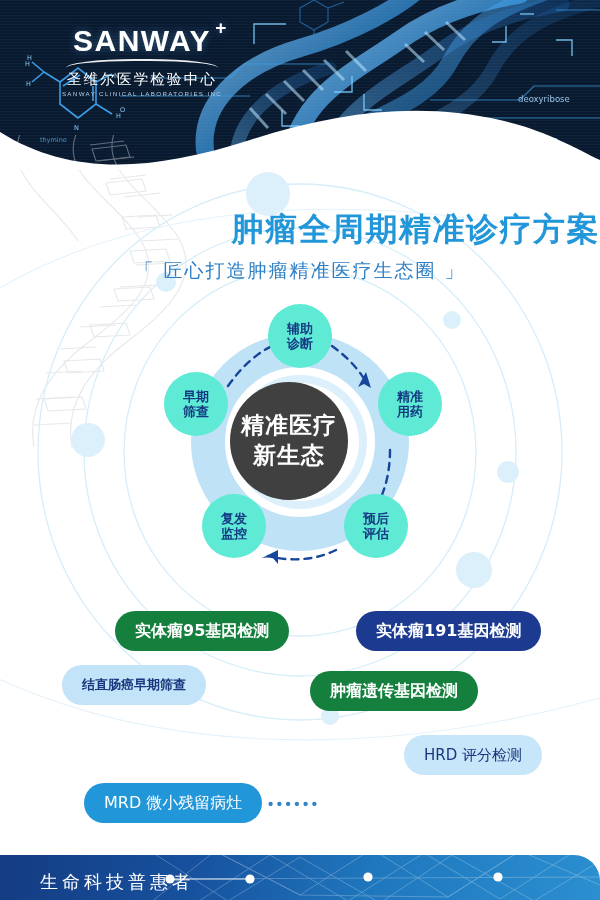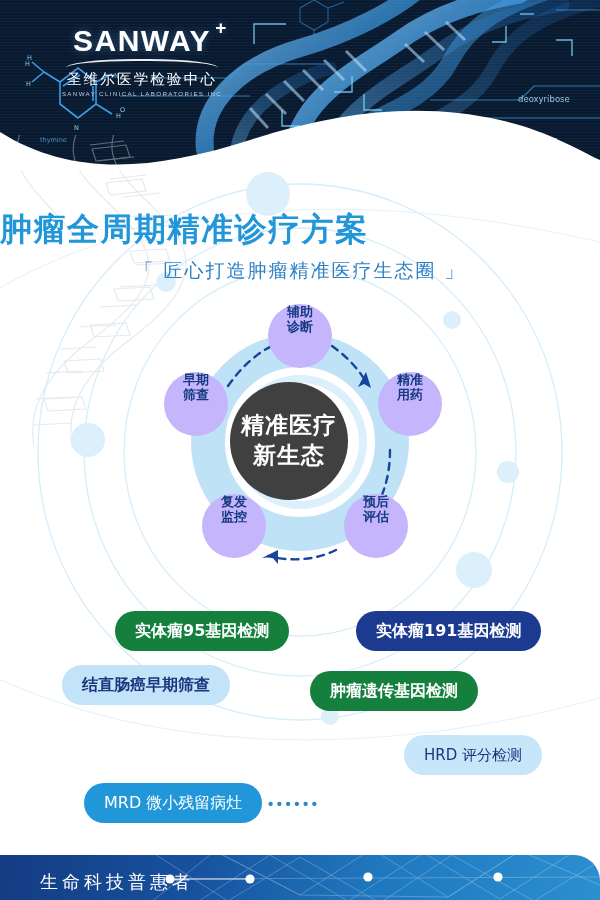--- a/index.html
+++ b/index.html
@@ -50,37 +50,37 @@
 
   
   .wave { position:absolute; left:0; top:98px; width:600px; height:80px; z-index:5; }
 
   
   .dna-outline { position:absolute; left:-10px; top:135px; width:230px; height:330px; opacity:.5; z-index:1; }
   .orbits { position:absolute; left:0; top:150px; width:600px; height:620px; z-index:1; }
 
   
   .title {
-    position:absolute; top:208px; left:0; width:600px; text-align:left; z-index:7;
+    position:absolute; top:208px; left:0; width:600px; text-align:right; z-index:7;
     font-size:32px; font-weight:bold; color:#2196d8; letter-spacing:1.5px;
     font-family:"DejaVu Sans", sans-serif;
   }
   .subtitle {
     position:absolute; top:258px; left:0; width:600px; text-align:center; z-index:7;
     font-size:19px; color:#2e7fc4; letter-spacing:2px;
     font-family:"DejaVu Sans", sans-serif;
   }
 
   
   .diagram { position:absolute; left:150px; top:300px; width:300px; height:292px; z-index:4; }
   .diagram svg { position:absolute; inset:0; }
 
   .node {
-    position:absolute; border-radius:50%; background:#c4b5fd;
-    display:flex; justify-content:center; text-align:center;
+    position:absolute; border-radius:50%; background:#5eead4;
+    display:flex; align-items:center; justify-content:center; text-align:center;
     color:#153a82; font-weight:bold; line-height:1.18;
     font-family:"DejaVu Sans", sans-serif;
   }
   .node-lbl { font-size:13px; }
   .n-top    { width:64px; height:64px; left:118px; top:4px; }
   .n-right  { width:64px; height:64px; left:228px; top:72px; }
   .n-botr   { width:64px; height:64px; left:194px; top:194px; }
   .n-botl   { width:64px; height:64px; left:52px;  top:194px; }
   .n-left   { width:64px; height:64px; left:14px;  top:72px; }
 
@@ -94,21 +94,21 @@
 
   
   .pill {
     position:absolute; z-index:6; border-radius:999px;
     display:flex; align-items:center; justify-content:center;
     font-family:"DejaVu Sans", sans-serif; white-space:nowrap;
     padding:0 20px; height:40px;
   }
   .pill.mid   { background:#15803d; color:#ffffff; font-weight:bold; font-size:16px; }
   .pill.navy  { background:#1b3a90; color:#ffffff; font-weight:bold; font-size:16px; }
-  .pill.light { background:#c3e3f8; color:#18377e; font-weight:bold; font-size:16px; }
+  .pill.light { background:#c3e3f8; color:#18377e; font-weight:bold; font-size:13px; }
   .pill.lightthin { background:#c8e6f9; color:#18377e; font-weight:normal; font-size:15px; }
   .pill.midthin { background:#2196d8; color:#ffffff; font-weight:normal; font-size:16px; }
   .pill.navythin { background:#1b3a90; color:#ffffff; font-weight:normal; font-size:16px; }
 
   .p1 { left:115px; top:611px; }
   .p2 { left:356px; top:611px; }
   .p3 { left:62px;  top:665px; }
   .p4 { left:310px; top:671px; }
   .p5 { left:197px; top:723px; }
   .p6 { left:404px; top:735px; }

